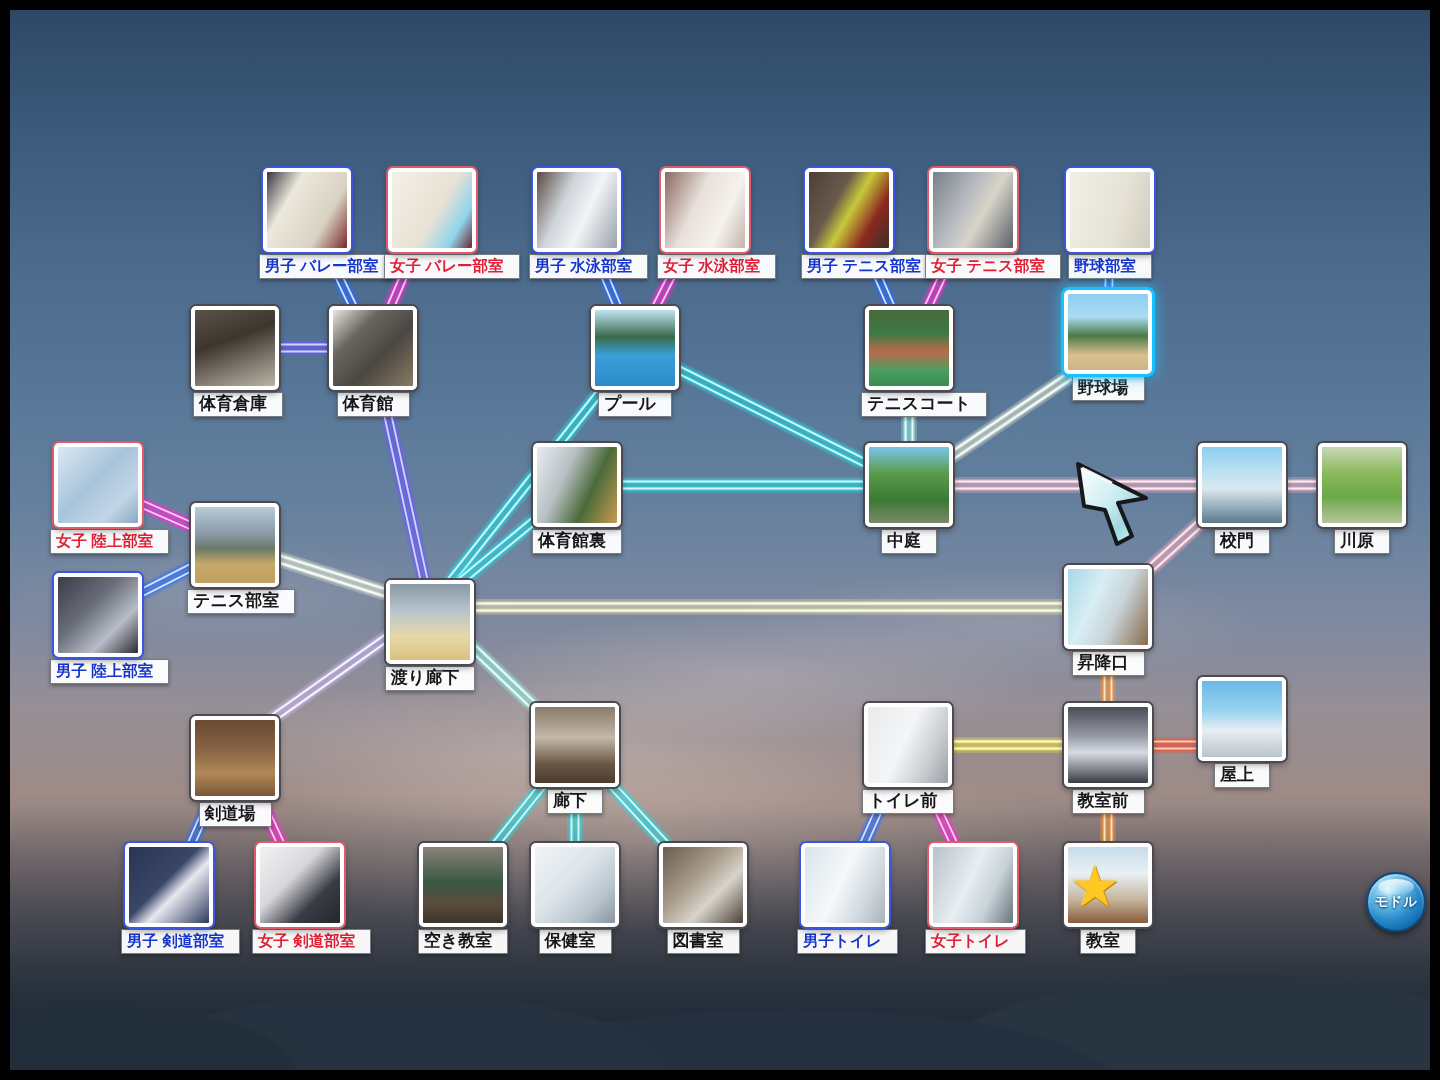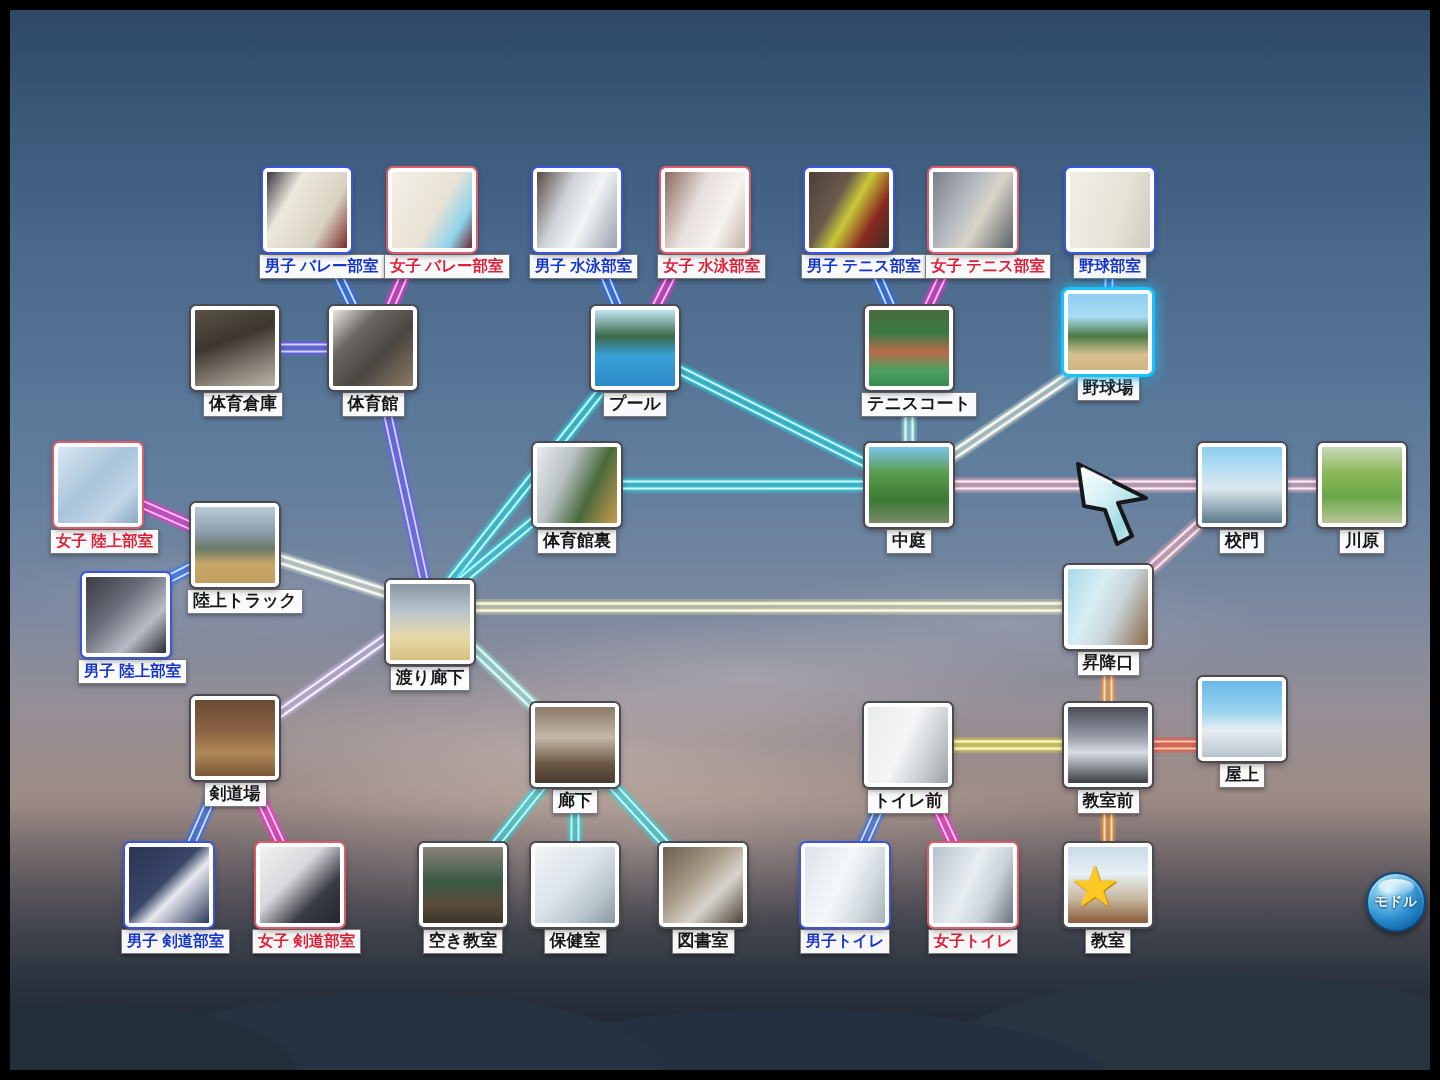--- a/index.html
+++ b/index.html
@@ -23,21 +23,21 @@
       radial-gradient(ellipse 540px 120px at 55% 104%,#243040 58%,rgba(36,48,64,0) 60%),
       radial-gradient(ellipse 520px 170px at 86% 102%,#293441 58%,rgba(41,52,65,0) 60%),
       linear-gradient(180deg,rgba(32,42,54,0) 0%,rgba(32,42,54,.55) 55%,rgba(30,40,52,.92) 85%,#1d2733 100%);}
   svg.edges{position:absolute;left:0;top:0;z-index:2;}
   .node{position:absolute;width:96px;text-align:center;z-index:5;cursor:pointer;}
   .thumb{width:88px;height:84px;margin:0 auto;border:4px solid #fff;border-radius:5px;
          box-sizing:border-box;box-shadow:0 0 0 2px #4a4a50,0 3px 7px rgba(0,0,0,.45);position:relative;}
   .node.b-blue .thumb{box-shadow:0 0 0 2px #3a55e0,0 3px 7px rgba(0,0,0,.45);}
   .node.b-red  .thumb{box-shadow:0 0 0 2px #e05a6a,0 3px 7px rgba(0,0,0,.45);}
   .node.b-hi   .thumb{box-shadow:0 0 0 3px #16c2ff,0 0 14px 3px rgba(40,200,255,.85),0 3px 7px rgba(0,0,0,.45);}
-  .lbl{display:inline-block;margin-top:2px;padding:0 5px 1px 5px;background:rgba(255,255,255,.96);
+  .lbl{display:inline-block;margin-top:2px;padding:0 15px 1px 5px;background:rgba(255,255,255,.96);
        border:1px solid rgba(80,80,90,.75);border-radius:0;font-weight:bold;font-size:17px;
        line-height:22px;white-space:nowrap;color:#17171a;box-shadow:0 2px 4px rgba(0,0,0,.35);}
   .node.t-blue .lbl{color:#1535cc;font-size:15.5px;}
   .node.t-red  .lbl{color:#e01f35;font-size:15.5px;}
   .star{position:absolute;left:2px;top:12px;font-size:56px;line-height:56px;color:#ffc825;
         text-shadow:0 0 2px #a87500,1px 1px 0 #c98a00,-1px -1px 0 #ffe9a0;pointer-events:none;}
   .cursor{position:absolute;z-index:20;pointer-events:none;}
   .btn-return{position:absolute;width:56px;height:56px;border-radius:50%;z-index:15;border:2px solid #0a4a84;
       background:radial-gradient(circle at 35% 28%,#d4f2fc 0%,#7cc8ec 22%,#2a8ccc 55%,#0b5ea2 85%,#094e8a 100%);
       box-shadow:0 3px 6px rgba(0,0,0,.5), inset 0 2px 3px rgba(255,255,255,.5);
@@ -343,29 +343,29 @@
       <div class="node t-red b-red" style="left: 647px; top: 158px;"><div class="thumb" style="background: linear-gradient(115deg, rgb(138, 106, 96) 0%, rgb(232, 224, 220) 40%, rgb(246, 242, 238) 70%, rgb(196, 180, 172) 100%);"></div><span class="lbl">女子 水泳部室</span></div>
       <div class="node t-blue b-blue" style="left: 791px; top: 158px;"><div class="thumb" style="background: linear-gradient(120deg, rgb(74, 64, 56) 0%, rgb(106, 90, 76) 35%, rgb(200, 200, 58) 52%, rgb(138, 40, 32) 75%, rgb(58, 48, 40) 100%);"></div><span class="lbl">男子 テニス部室</span></div>
       <div class="node t-red b-red" style="left: 915px; top: 158px;"><div class="thumb" style="background: linear-gradient(120deg, rgb(122, 128, 136) 0%, rgb(184, 188, 194) 40%, rgb(216, 212, 200) 60%, rgb(90, 96, 104) 100%);"></div><span class="lbl">女子 テニス部室</span></div>
       <div class="node t-blue b-blue" style="left: 1052px; top: 158px;"><div class="thumb" style="background: linear-gradient(105deg, rgb(242, 239, 230) 0%, rgb(230, 226, 214) 60%, rgb(208, 204, 192) 100%);"></div><span class="lbl">野球部室</span></div>
       <div class="node" style="left: 177px; top: 296px; text-align: right;"><div class="thumb" style="background: linear-gradient(160deg, rgb(90, 82, 72) 0%, rgb(60, 54, 46) 40%, rgb(138, 130, 120) 75%, rgb(184, 178, 164) 100%);"></div><span class="lbl">体育倉庫</span></div>
       <div class="node" style="left: 315px; top: 296px;"><div class="thumb" style="background: linear-gradient(135deg, rgb(232, 230, 224) 0%, rgb(106, 102, 98) 30%, rgb(74, 70, 66) 60%, rgb(138, 122, 100) 100%);"></div><span class="lbl">体育館</span></div>
       <div class="node" style="left: 577px; top: 296px;"><div class="thumb" style="background: linear-gradient(rgb(191, 228, 242) 0%, rgb(58, 106, 74) 35%, rgb(58, 160, 216) 60%, rgb(42, 138, 200) 100%);"></div><span class="lbl">プール</span></div>
       <div class="node" style="left: 851px; top: 296px;"><div class="thumb" style="background: linear-gradient(rgb(74, 106, 58) 0%, rgb(58, 122, 68) 30%, rgb(184, 106, 74) 55%, rgb(74, 160, 96) 80%, rgb(58, 138, 80) 100%);"></div><span class="lbl">テニスコート</span></div>
       <div class="node b-hi" style="left: 1050px; top: 280px;"><div class="thumb" style="background: linear-gradient(rgb(142, 206, 242) 0%, rgb(170, 220, 244) 30%, rgb(74, 122, 68) 55%, rgb(216, 192, 144) 80%, rgb(205, 182, 132) 100%);"></div><span class="lbl">野球場</span></div>
       <div class="node t-red b-red" style="left: 40px; top: 433px;"><div class="thumb" style="background: linear-gradient(135deg, rgb(218, 232, 242) 0%, rgb(168, 196, 220) 45%, rgb(194, 214, 230) 75%, rgb(138, 168, 196) 100%);"></div><span class="lbl">女子 陸上部室</span></div>
-      <div class="node" style="left: 177px; top: 493px;"><div class="thumb" style="background: linear-gradient(rgb(184, 204, 216) 0%, rgb(138, 154, 168) 35%, rgb(106, 122, 104) 55%, rgb(200, 168, 106) 75%, rgb(192, 160, 96) 100%);"></div><span class="lbl">陸上トラック</span></div>
+      <div class="node" style="left: 177px; top: 493px;"><div class="thumb" style="background: linear-gradient(rgb(184, 204, 216) 0%, rgb(138, 154, 168) 35%, rgb(106, 122, 104) 55%, rgb(200, 168, 106) 75%, rgb(192, 160, 96) 100%);"></div><span class="lbl">テニス部室</span></div>
       <div class="node" style="left: 519px; top: 433px;"><div class="thumb" style="background: linear-gradient(115deg, rgb(232, 236, 240) 0%, rgb(184, 192, 196) 35%, rgb(74, 106, 58) 65%, rgb(200, 154, 80) 100%);"></div><span class="lbl">体育館裏</span></div>
       <div class="node" style="left: 851px; top: 433px;"><div class="thumb" style="background: linear-gradient(rgb(122, 196, 234) 0%, rgb(90, 154, 74) 35%, rgb(58, 122, 52) 70%, rgb(122, 138, 106) 100%);"></div><span class="lbl">中庭</span></div>
       <div class="node" style="left: 1184px; top: 433px;"><div class="thumb" style="background: linear-gradient(rgb(138, 206, 238) 0%, rgb(184, 223, 242) 30%, rgb(220, 232, 238) 55%, rgb(90, 122, 140) 100%);"></div><span class="lbl">校門</span></div>
       <div class="node" style="left: 1304px; top: 433px;"><div class="thumb" style="background: linear-gradient(rgb(200, 216, 184) 0%, rgb(138, 184, 88) 35%, rgb(106, 168, 72) 65%, rgb(184, 196, 154) 100%);"></div><span class="lbl">川原</span></div>
-      <div class="node t-blue b-blue" style="left: 40px; top: 563px; margin-left: 28px;"><div class="thumb" style="background: linear-gradient(135deg, rgb(58, 60, 70) 0%, rgb(106, 110, 122) 40%, rgb(184, 188, 198) 70%, rgb(42, 44, 52) 100%);"></div><span class="lbl">男子 陸上部室</span></div>
+      <div class="node t-blue b-blue" style="left: 40px; top: 563px;"><div class="thumb" style="background: linear-gradient(135deg, rgb(58, 60, 70) 0%, rgb(106, 110, 122) 40%, rgb(184, 188, 198) 70%, rgb(42, 44, 52) 100%);"></div><span class="lbl">男子 陸上部室</span></div>
       <div class="node" style="left: 372px; top: 570px;"><div class="thumb" style="background: linear-gradient(rgb(136, 152, 164) 0%, rgb(184, 196, 204) 35%, rgb(232, 216, 168) 70%, rgb(216, 192, 128) 100%);"></div><span class="lbl">渡り廊下</span></div>
       <div class="node" style="left: 1050px; top: 555px;"><div class="thumb" style="background: linear-gradient(115deg, rgb(168, 216, 232) 0%, rgb(216, 238, 244) 35%, rgb(200, 212, 216) 60%, rgb(138, 106, 74) 100%);"></div><span class="lbl">昇降口</span></div>
-      <div class="node" style="left: 177px; top: 686px;"><div class="thumb" style="background: linear-gradient(rgb(106, 74, 52) 0%, rgb(138, 100, 68) 40%, rgb(176, 136, 88) 70%, rgb(122, 86, 56) 100%);"></div><span class="lbl">剣道場</span></div>
+      <div class="node" style="left: 177px; top: 706px;"><div class="thumb" style="background: linear-gradient(rgb(106, 74, 52) 0%, rgb(138, 100, 68) 40%, rgb(176, 136, 88) 70%, rgb(122, 86, 56) 100%);"></div><span class="lbl">剣道場</span></div>
       <div class="node" style="left: 517px; top: 693px;"><div class="thumb" style="background: linear-gradient(rgb(138, 122, 106) 0%, rgb(196, 184, 168) 40%, rgb(106, 88, 68) 75%, rgb(74, 60, 48) 100%);"></div><span class="lbl">廊下</span></div>
       <div class="node" style="left: 850px; top: 693px;"><div class="thumb" style="background: linear-gradient(115deg, rgb(232, 234, 236) 0%, rgb(244, 246, 248) 45%, rgb(200, 204, 208) 75%, rgb(154, 160, 166) 100%);"></div><span class="lbl">トイレ前</span></div>
       <div class="node" style="left: 1050px; top: 693px;"><div class="thumb" style="background: linear-gradient(rgb(74, 76, 86) 0%, rgb(154, 158, 170) 40%, rgb(216, 220, 226) 60%, rgb(58, 60, 68) 100%);"></div><span class="lbl">教室前</span></div>
       <div class="node" style="left: 1184px; top: 667px;"><div class="thumb" style="background: linear-gradient(rgb(106, 184, 232) 0%, rgb(154, 212, 240) 40%, rgb(232, 238, 242) 65%, rgb(184, 196, 204) 100%);"></div><span class="lbl">屋上</span></div>
       <div class="node t-blue b-blue" style="left: 111px; top: 833px;"><div class="thumb" style="background: linear-gradient(135deg, rgb(42, 52, 84) 0%, rgb(58, 70, 104) 45%, rgb(232, 232, 240) 60%, rgb(46, 58, 92) 100%);"></div><span class="lbl">男子 剣道部室</span></div>
       <div class="node t-red b-red" style="left: 242px; top: 833px;"><div class="thumb" style="background: linear-gradient(135deg, rgb(242, 242, 244) 0%, rgb(216, 216, 220) 40%, rgb(58, 60, 68) 70%, rgb(36, 38, 44) 100%);"></div><span class="lbl">女子 剣道部室</span></div>
       <div class="node" style="left: 405px; top: 833px;"><div class="thumb" style="background: linear-gradient(rgb(138, 130, 120) 0%, rgb(58, 90, 68) 45%, rgb(90, 76, 60) 75%, rgb(60, 52, 42) 100%);"></div><span class="lbl">空き教室</span></div>
       <div class="node" style="left: 517px; top: 833px;"><div class="thumb" style="background: linear-gradient(135deg, rgb(242, 244, 246) 0%, rgb(220, 228, 234) 45%, rgb(184, 196, 204) 75%, rgb(138, 150, 160) 100%);"></div><span class="lbl">保健室</span></div>
       <div class="node" style="left: 645px; top: 833px;"><div class="thumb" style="background: linear-gradient(135deg, rgb(106, 94, 80) 0%, rgb(168, 154, 136) 40%, rgb(216, 212, 204) 65%, rgb(74, 66, 56) 100%);"></div><span class="lbl">図書室</span></div>
       <div class="node t-blue b-blue" style="left: 787px; top: 833px;"><div class="thumb" style="background: linear-gradient(115deg, rgb(220, 228, 234) 0%, rgb(244, 248, 250) 45%, rgb(208, 216, 222) 75%, rgb(168, 178, 186) 100%);"></div><span class="lbl">男子トイレ</span></div>

